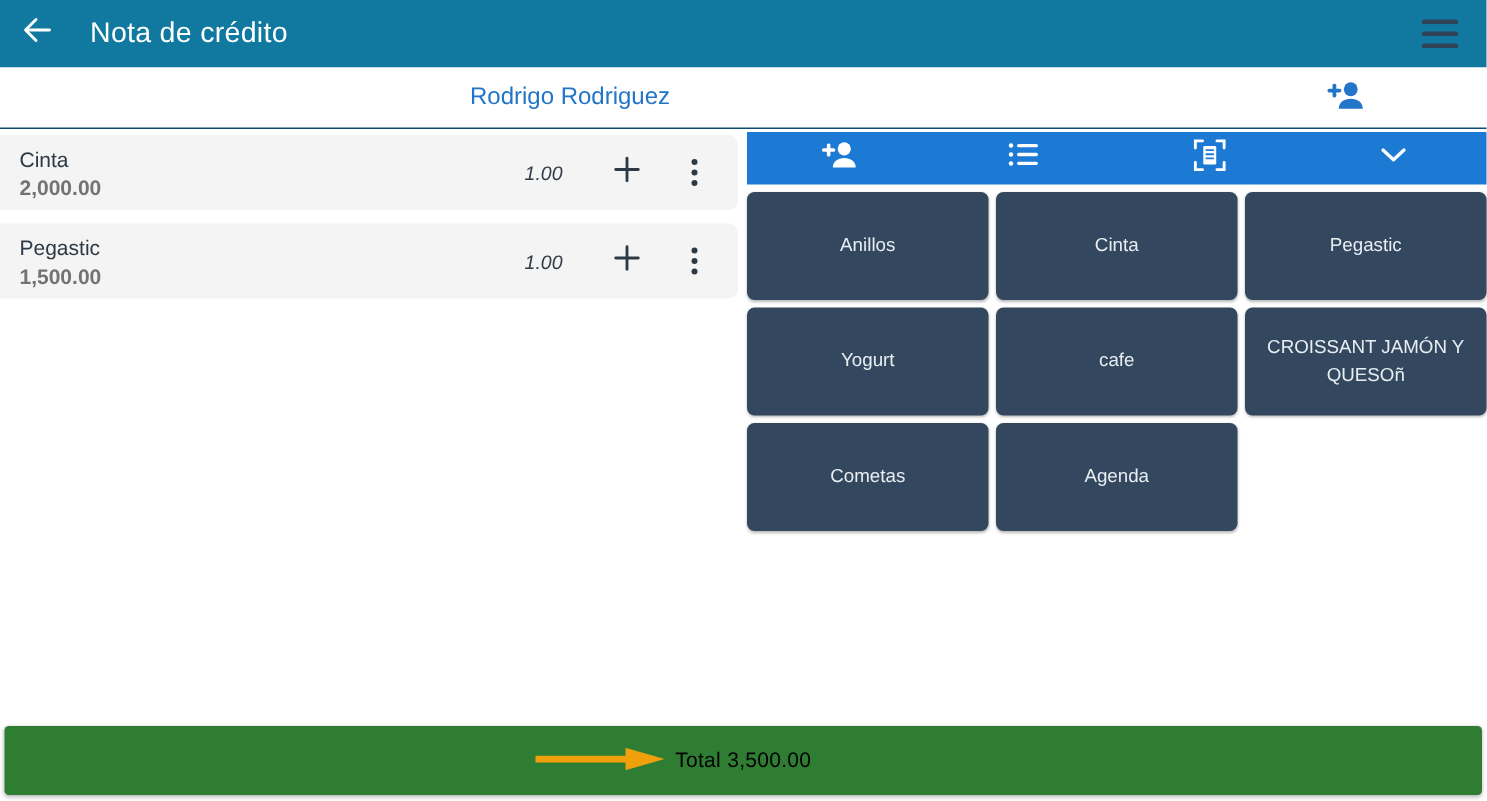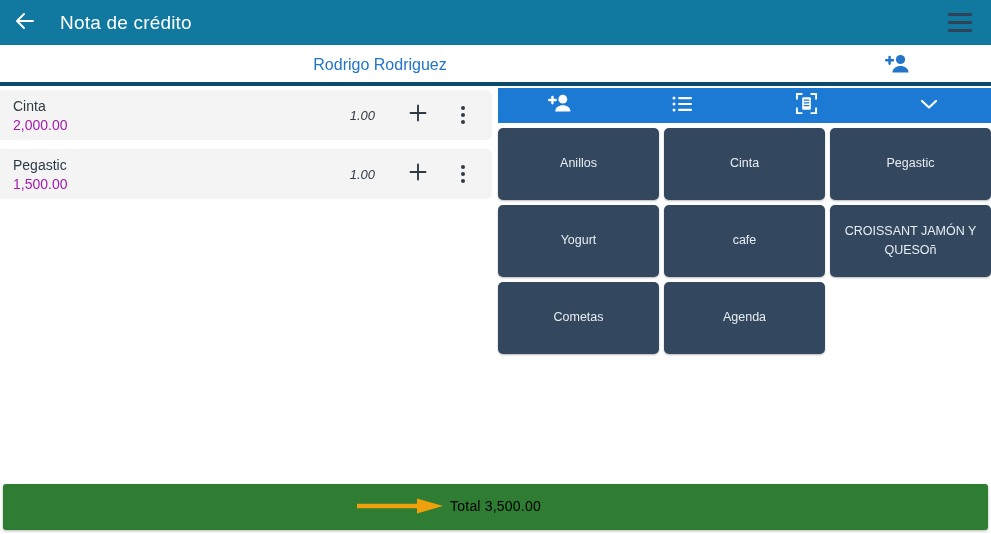--- a/index.html
+++ b/index.html
@@ -45,21 +45,21 @@
     background: #2F4258;
     border-radius: 1px;
   }
 
   
   .customer-strip {
     position: absolute;
     top: 45px; left: 0;
     width: 991px; height: 41px;
     background: #ffffff;
-    border-bottom: 4px solid #0c4a6e;
+    border-bottom: 1px solid #0c4a6e;
   }
   .customer-name {
     position: absolute;
     left: 0; right: 0; top: 11px;
     width: 760px;
     text-align: center;
     color: #2275C8;
     font-size: 16px;
   }
   .add-customer-top {
@@ -80,21 +80,21 @@
     height: 50px;
     background: #F4F4F4;
     border-radius: 0 6px 6px 0;
     margin-bottom: 9px;
     display: flex;
     align-items: center;
     padding-left: 13px;
   }
   .cart-texts { display: flex; flex-direction: column; gap: 3px; }
   .cart-name  { font-size: 14px; color: #2D3A45; }
-  .cart-price { font-size: 14px; color: #a21caf; }
+  .cart-price { font-size: 14px; color: #737373; font-weight: bold; }
   .cart-qty {
     margin-left: auto;
     font-size: 13px;
     color: #333b44;
     margin-right: 28px;
     font-style: italic;
   }
   .cart-plus {
     width: 30px; height: 30px;
     display: flex; align-items: center; justify-content: center;

